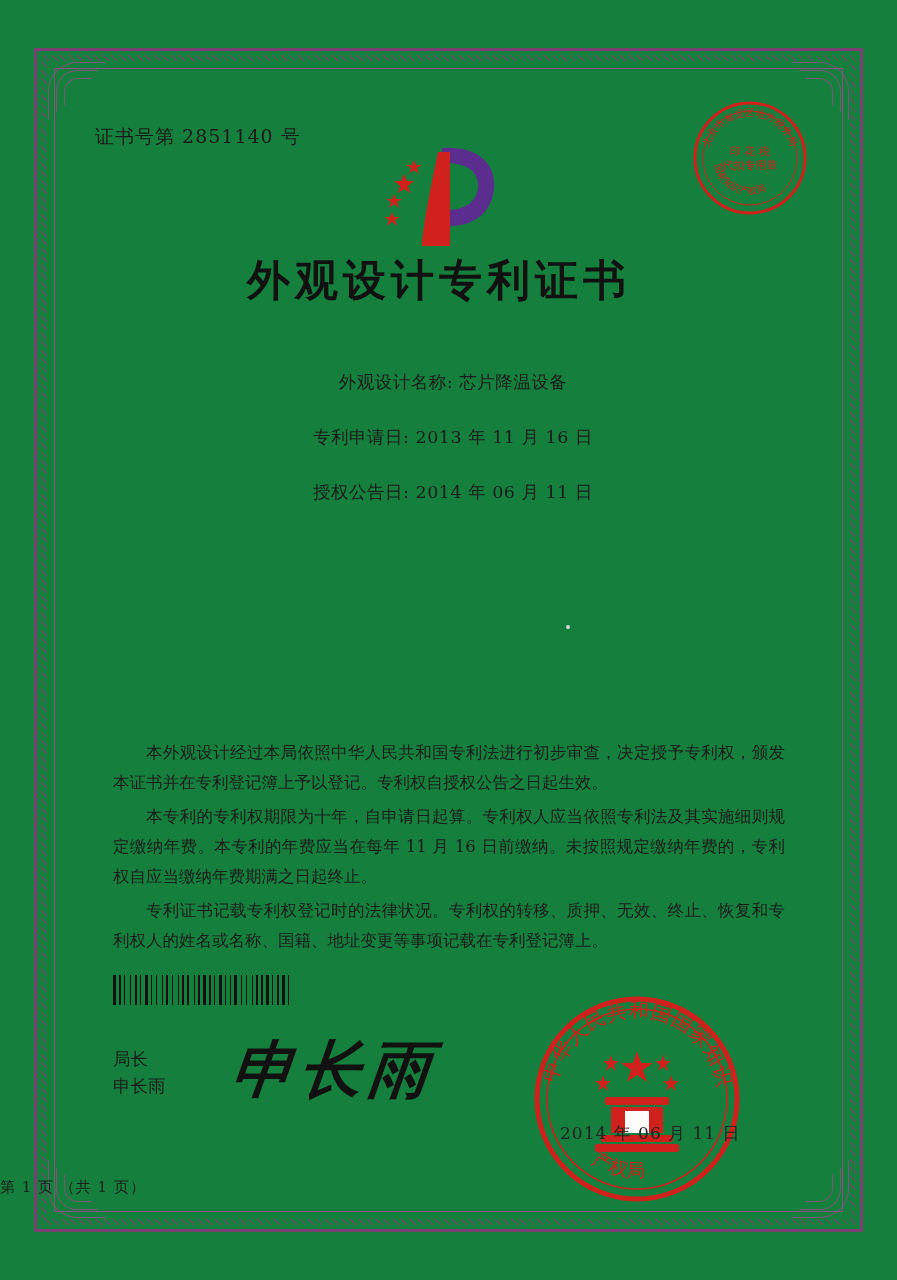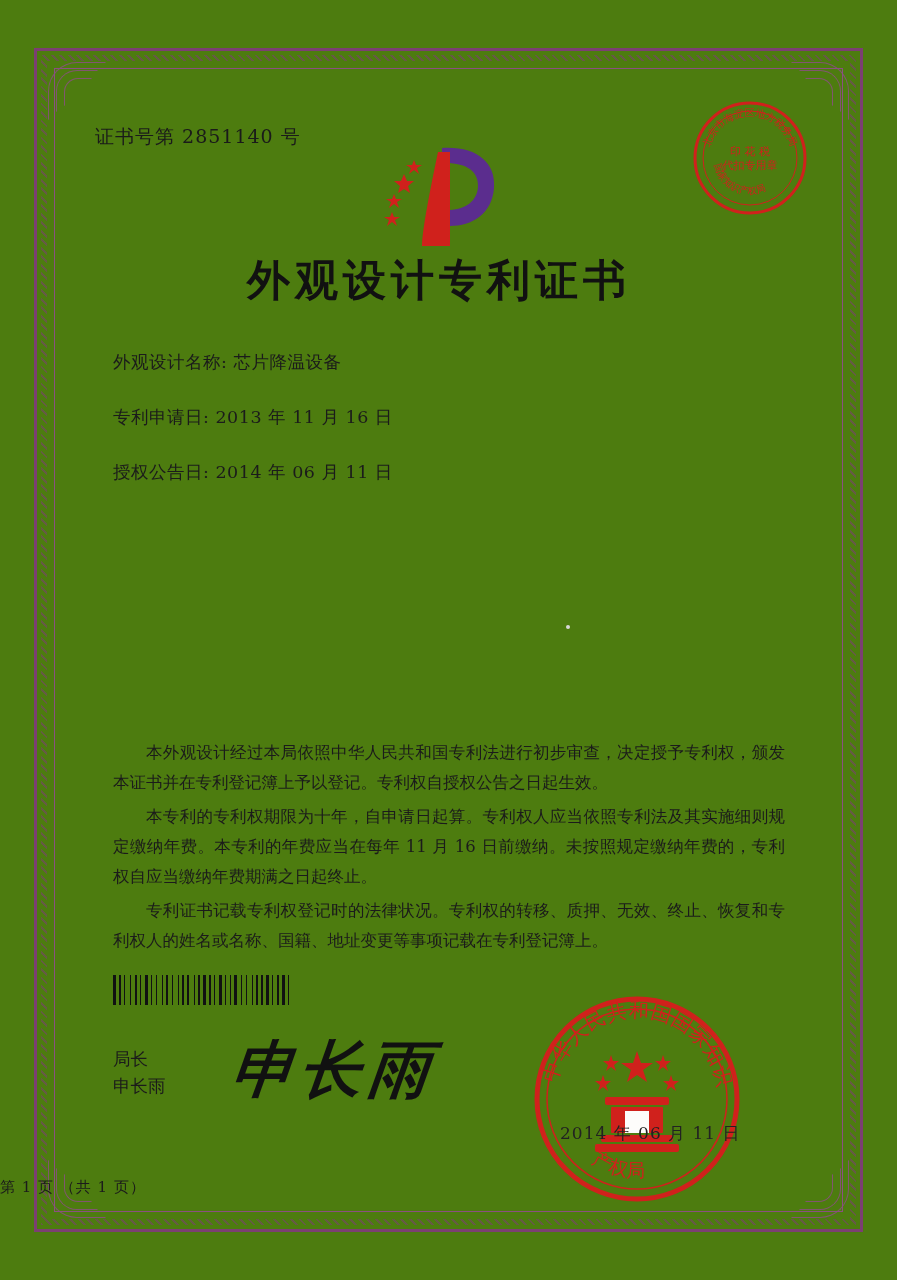--- a/index.html
+++ b/index.html
@@ -7,21 +7,21 @@
     padding: 0;
     background: #ffffff;
   }
   body {
     font-family: "DejaVu Sans", "Liberation Sans", sans-serif;
   }
   .page {
     position: relative;
     width: 897px;
     height: 1280px;
-    background: #4d7c0f;
+    background: #15803d;
     overflow: hidden;
   }
 
   
   .border-outer {
     position: absolute;
     left: 34px;
     top: 48px;
     width: 829px;
     height: 1184px;
@@ -116,22 +116,23 @@
     font-weight: bold;
     font-size: 43px;
     letter-spacing: 5px;
     color: #111;
   }
 
   
   .fields {
     position: absolute;
     left: 113px;
-    top: 350px;
+    top: 370px;
     width: 680px;
+    text-align: center;
   }
   .field {
     font-family: "DejaVu Serif", "Liberation Serif", serif;
     font-size: 17.5px;
     color: #1b1b1b;
     margin-bottom: 31px;
     white-space: nowrap;
     letter-spacing: .5px;
   }
   .field .lbl { display: inline-block; }

